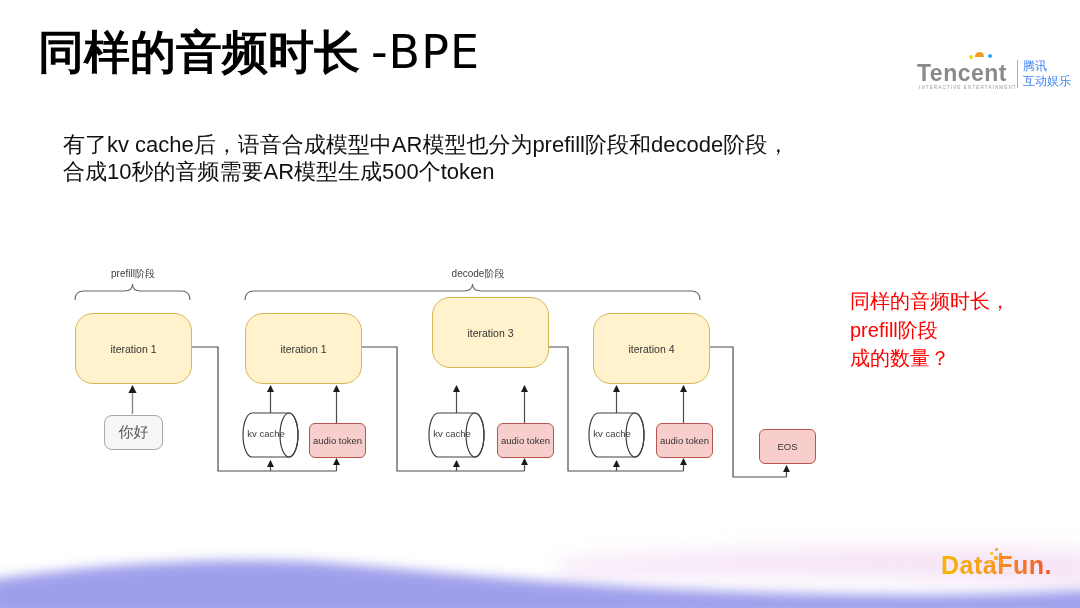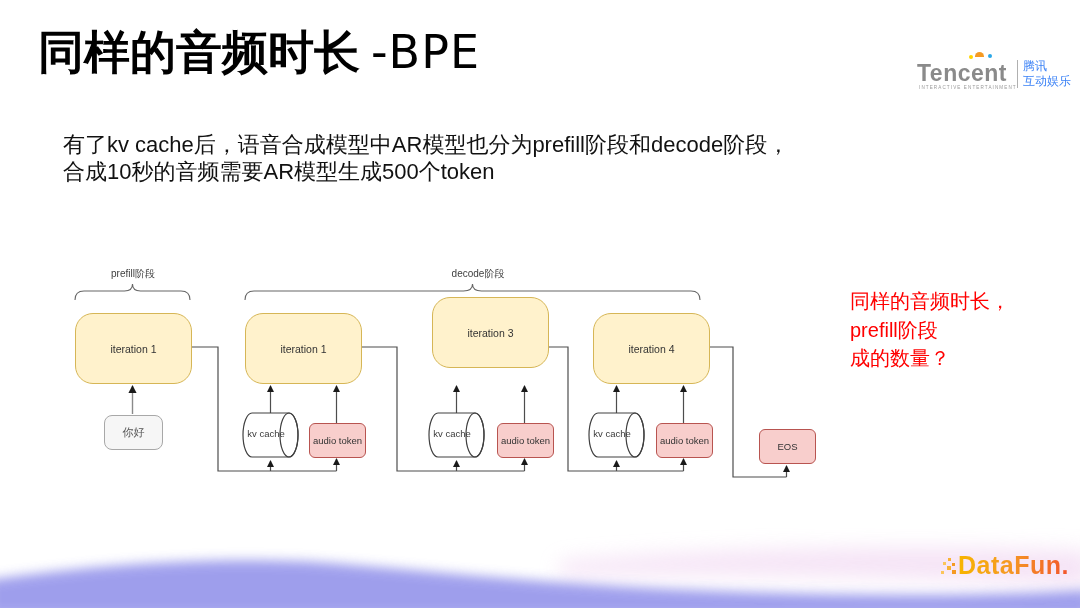--- a/index.html
+++ b/index.html
@@ -22,32 +22,32 @@
   .ten-name{position:absolute;left:14px;top:8px;font-size:23px;font-weight:bold;color:#8a8a8a;letter-spacing:0.5px;}
   .ten-sub{position:absolute;left:16px;top:33px;font-size:4.6px;color:#9a9a9a;letter-spacing:1.1px;white-space:nowrap;}
   .ten-divider{position:absolute;left:114px;top:8px;width:1px;height:28px;background:#b0b0b0;}
   .ten-cn{position:absolute;left:120px;top:7px;font-size:12px;line-height:14.5px;color:#3b82f6;white-space:pre-line;}
   .ten-dot{position:absolute;border-radius:50%;}
   .ten-dot.yellow{left:66px;top:3px;width:4px;height:4px;background:#ffd400;}
   .ten-sun{position:absolute;left:72px;top:0px;width:9px;height:5px;background:#f59a23;border-radius:9px 9px 0 0;}
   .ten-dot.blue{left:85px;top:2px;width:4px;height:4px;background:#2aa7e8;}
 
   
-  .datafun{left:941px;top:548px;height:32px;display:flex;align-items:flex-end;}
+  .datafun{left:941px;top:548px;height:32px;display:flex;align-items:center;flex-direction:column;}
   .df-px{position:relative;width:15px;height:22px;margin-right:2px;}
   .df-px i{position:absolute;display:block;}
   .df-text{font-size:25px;font-weight:bold;letter-spacing:0.5px;color:#f08c1e;
            background:linear-gradient(90deg,#f7b500 0%,#f59a23 45%,#f2552c 100%);
            -webkit-background-clip:text;background-clip:text;-webkit-text-fill-color:transparent;}
 
   
   .node{position:absolute;display:flex;align-items:center;justify-content:center;text-align:center;color:#333;}
   .iter{background:#fff2cc;border:1px solid #d6b656;border-radius:18px;font-size:10.5px;}
   .tok{background:#f8cecc;border:1px solid #b85450;border-radius:6px;font-size:9.5px;}
-  .input-box{background:#f6f6f6;border:1px solid #a8a8a8;border-radius:8px;font-size:11px;color:#555;}
+  .input-box{background:#f6f6f6;border:1px solid #a8a8a8;border-radius:8px;font-size:15px;color:#555;}
   .kvlabel{position:absolute;top:428px;height:14px;font-size:9.5px;color:#3c3c3c;text-align:center;}
 
   svg{display:block;}
   .layer{left:0;top:0;pointer-events:none;}
 </style>
 </head>
 <body>
 
 <div class="page">
 

